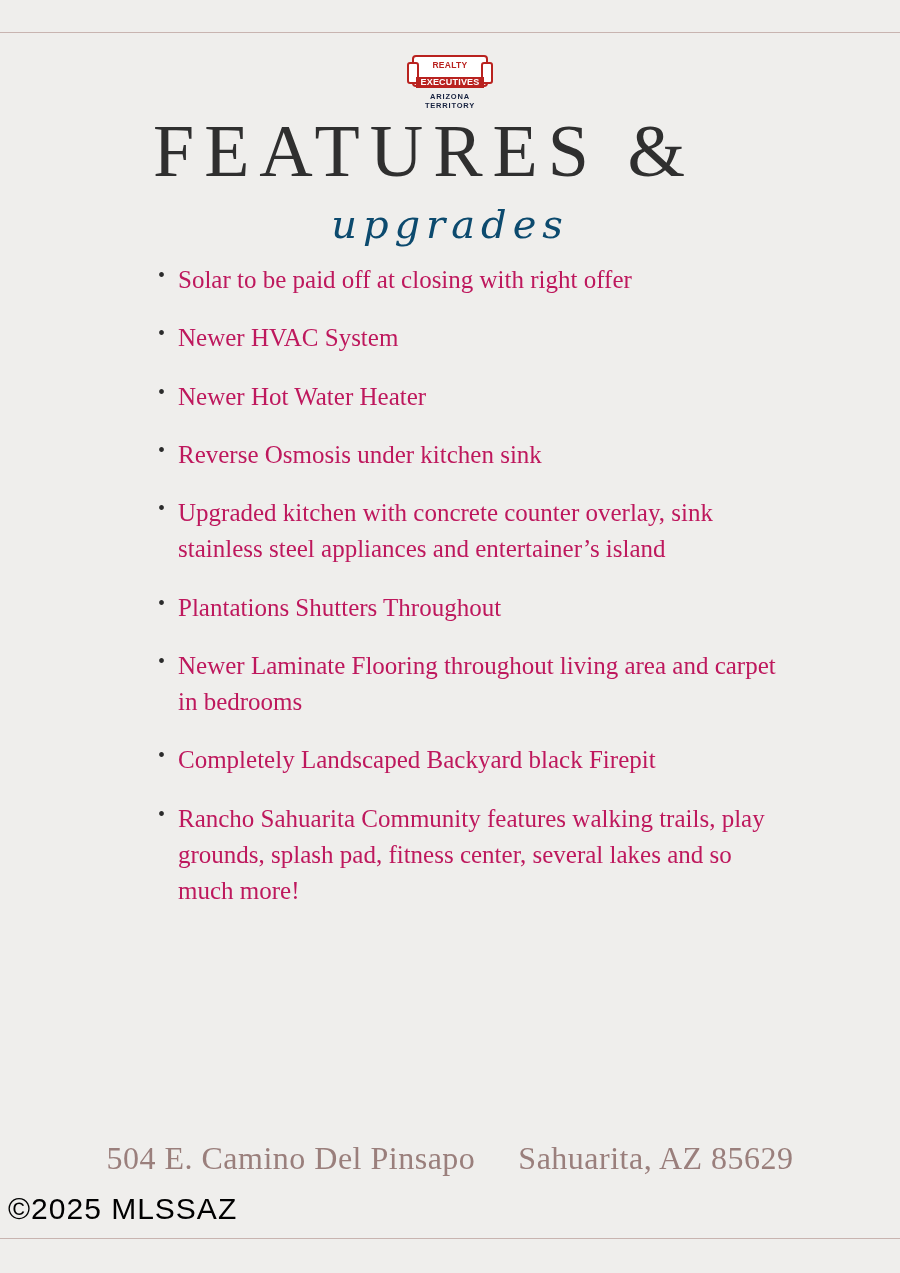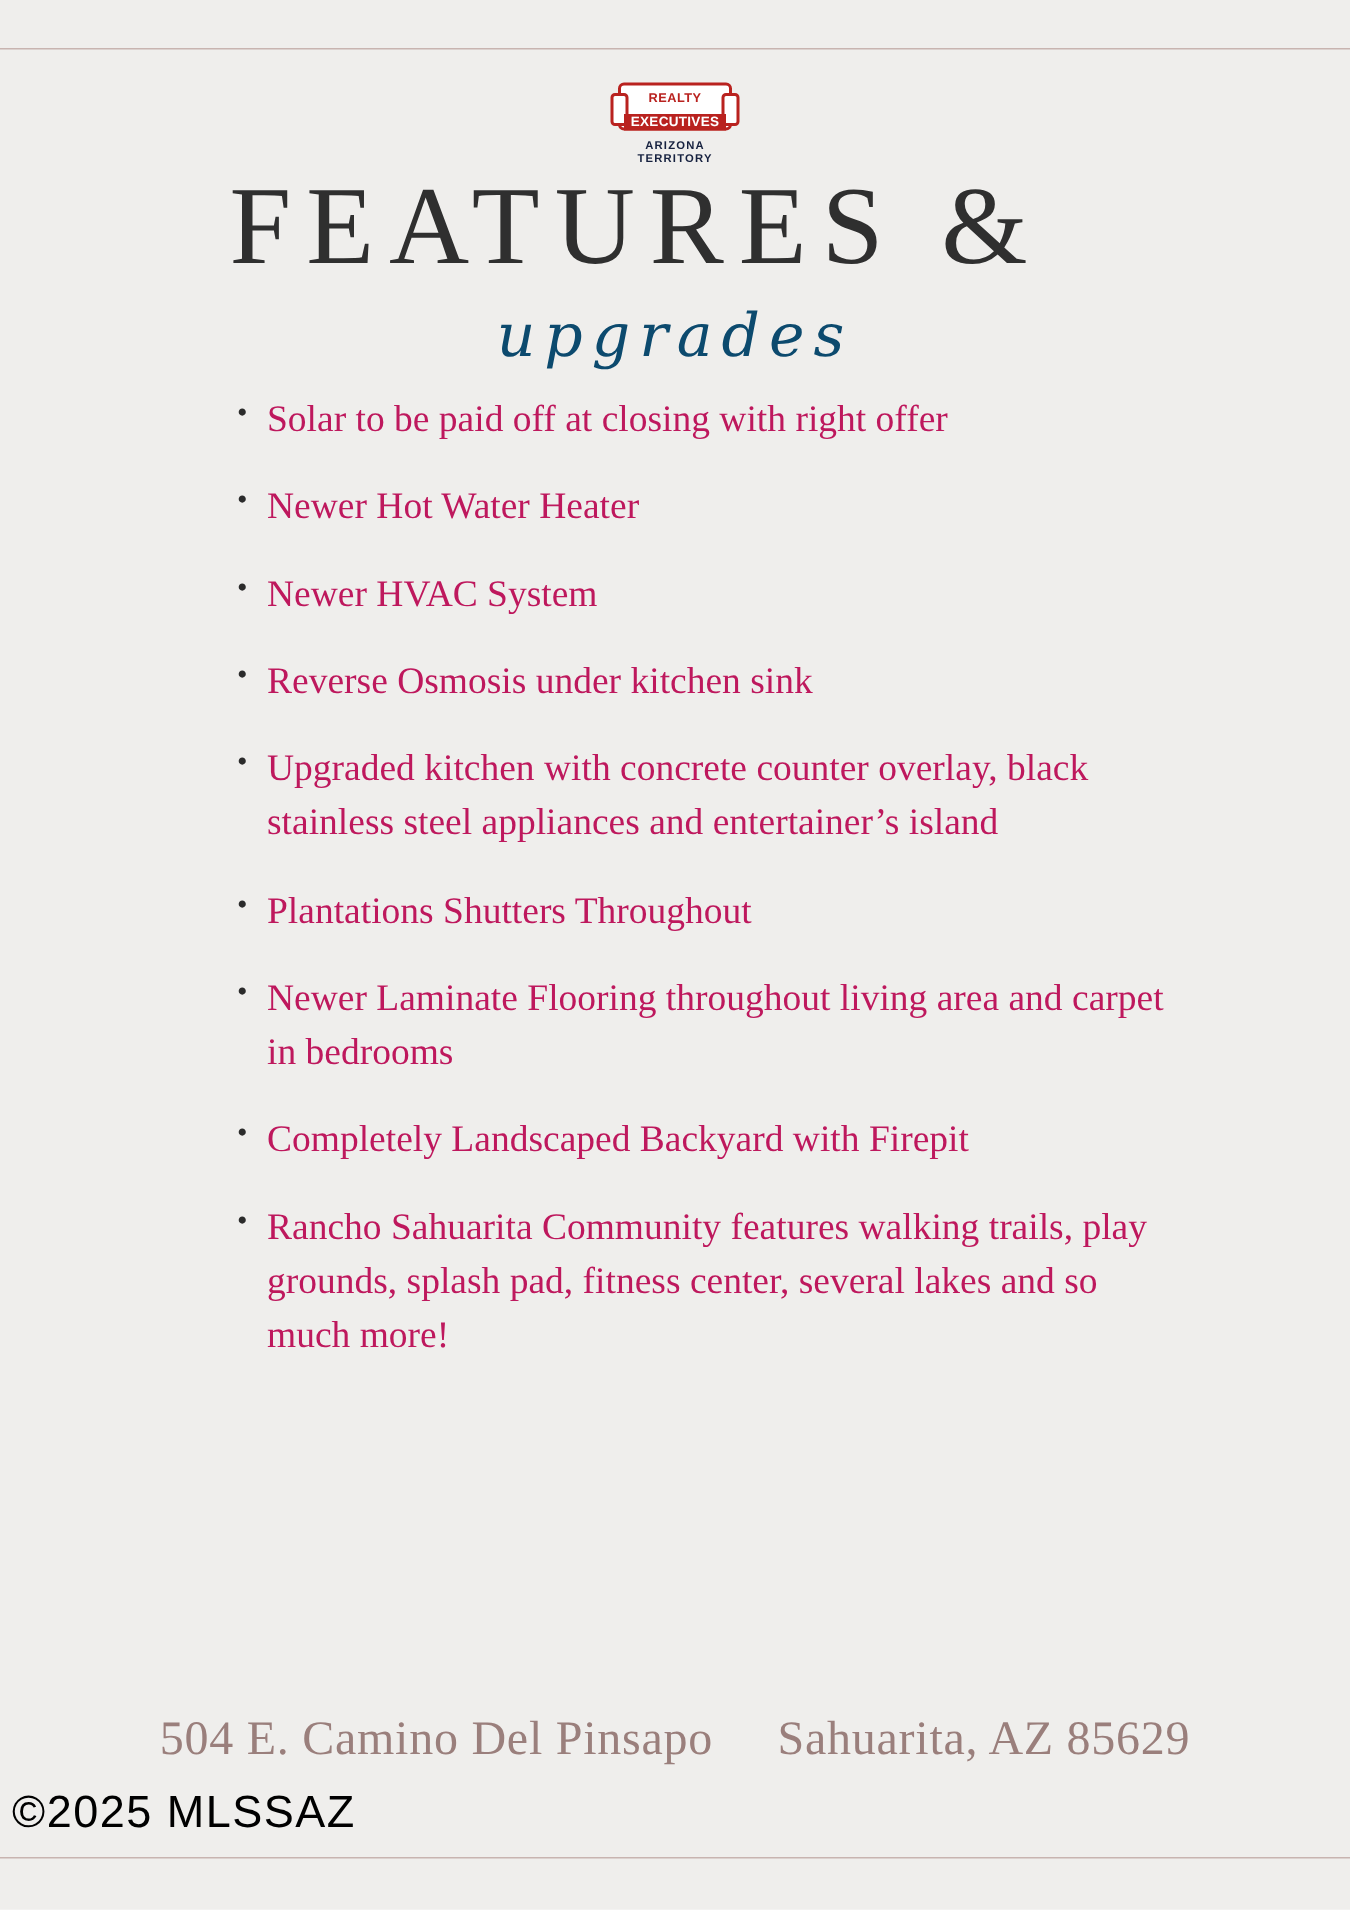--- a/index.html
+++ b/index.html
@@ -197,27 +197,27 @@
       </div>
       <div class="logo-sub">ARIZONA TERRITORY</div>
     </div>
   </div>
 
   <div class="title-main">FEATURES &amp;</div>
   <div class="title-script">upgrades</div>
 
   <ul class="features">
     <li>Solar to be paid off at closing with right offer</li>
+    <li>Newer HVAC System</li>
     <li>Newer Hot Water Heater</li>
-    <li>Newer HVAC System</li>
     <li>Reverse Osmosis under kitchen sink</li>
-    <li>Upgraded kitchen with concrete counter overlay, black stainless steel appliances and entertainer’s island</li>
+    <li>Upgraded kitchen with concrete counter overlay, sink stainless steel appliances and entertainer’s island</li>
     <li>Plantations Shutters Throughout</li>
     <li>Newer Laminate Flooring throughout living area and carpet in bedrooms</li>
-    <li>Completely Landscaped Backyard with Firepit</li>
+    <li>Completely Landscaped Backyard black Firepit</li>
     <li>Rancho Sahuarita Community features walking trails, play grounds, splash pad, fitness center, several lakes and so much more!</li>
   </ul>
 
   <div class="address-bar">
     <span>504 E. Camino Del Pinsapo</span>
     <span class="addr-sep"></span>
     <span>Sahuarita, AZ 85629</span>
   </div>
 
   <div class="bottom-rule"></div>

